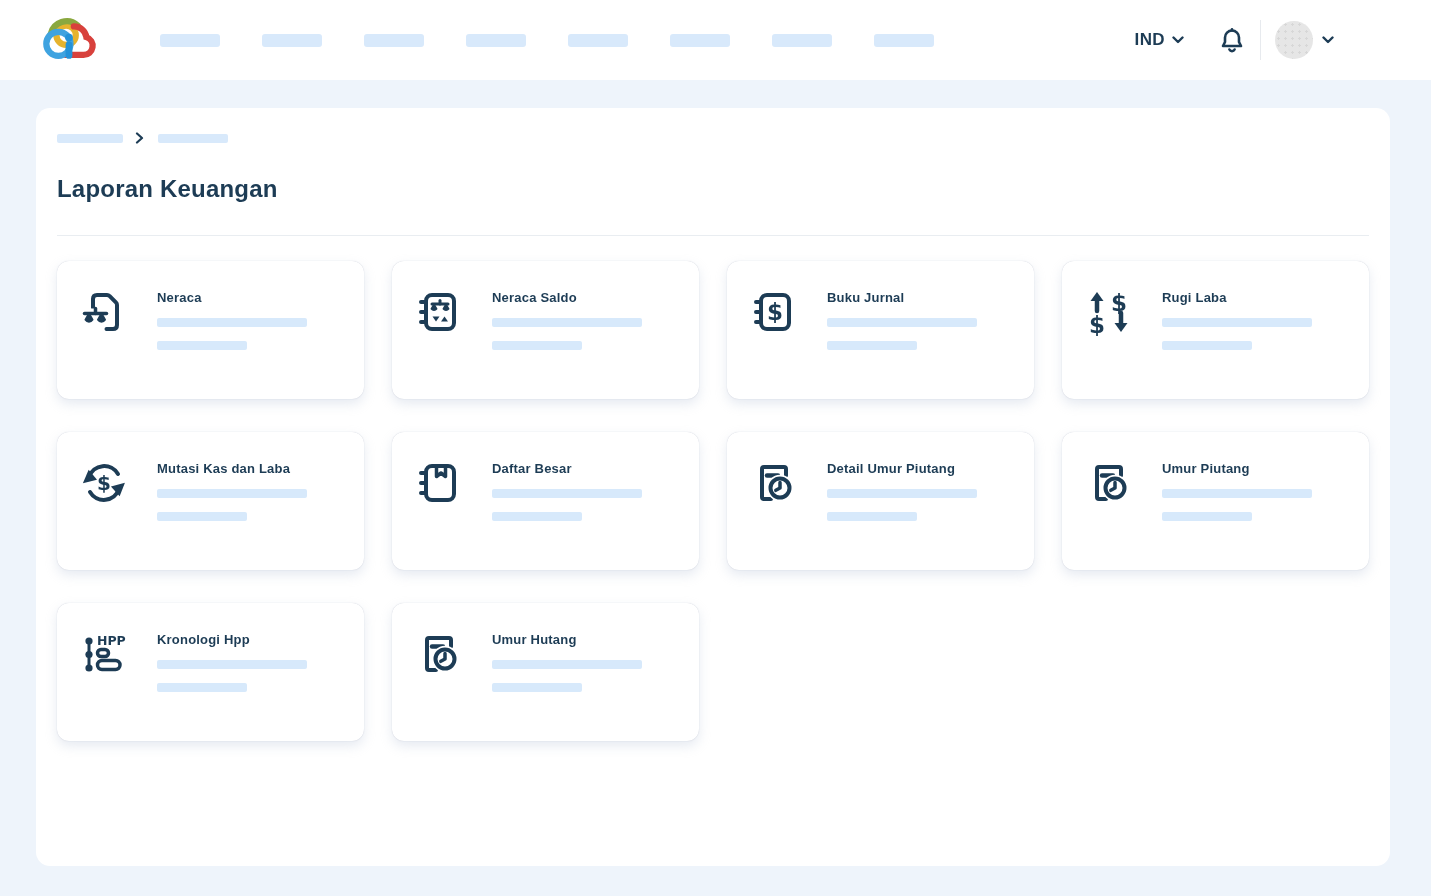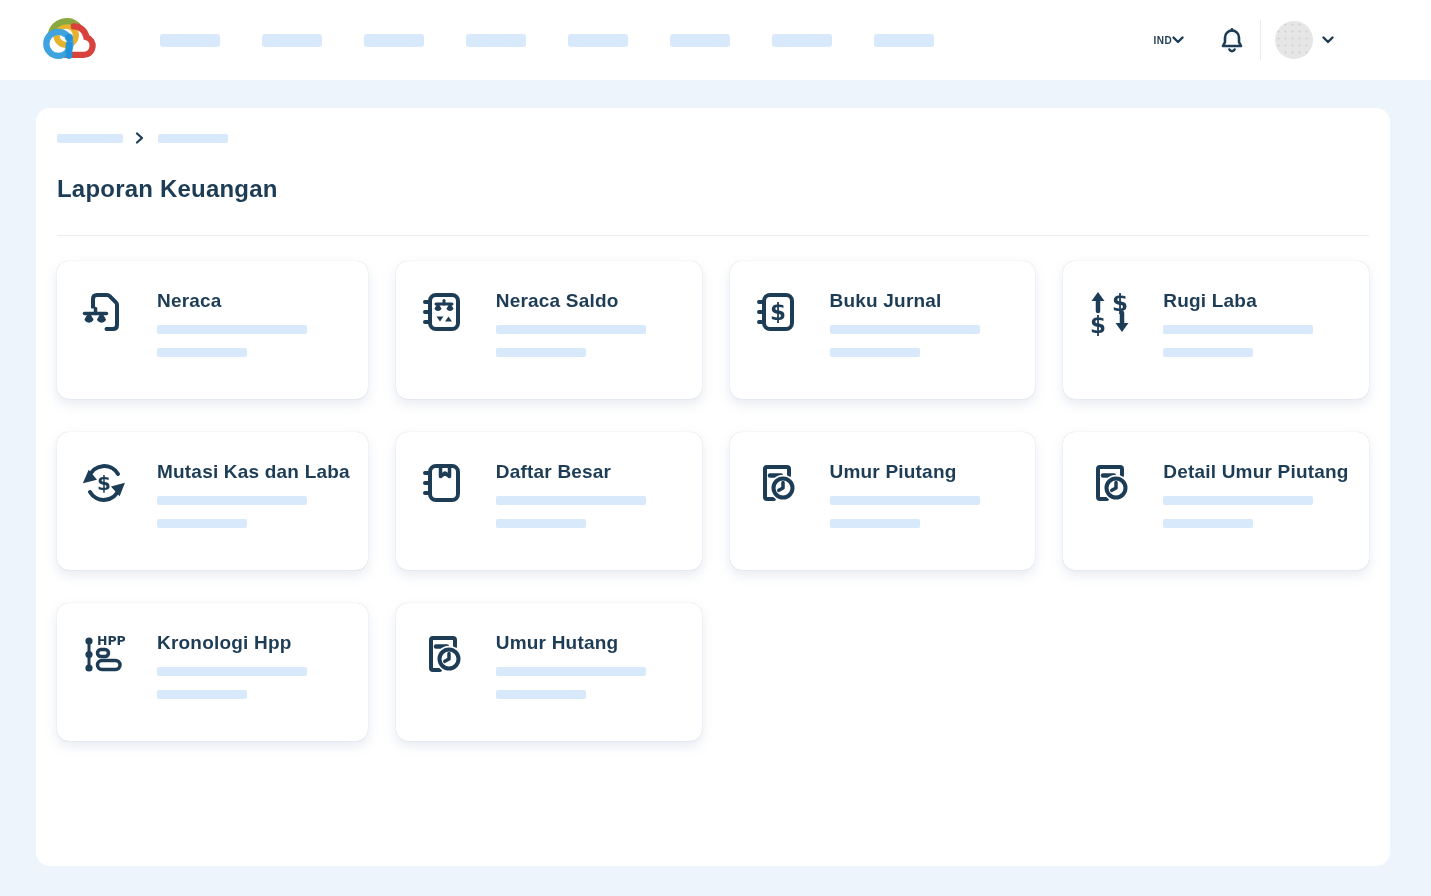--- a/index.html
+++ b/index.html
@@ -16,22 +16,22 @@
     padding:0 97px 0 40px;box-sizing:border-box;
   }
   .logo{width:58px;height:56px;flex:none;cursor:pointer;}
   .main-nav{display:flex;align-items:center;gap:42px;margin-left:62px;}
   .nav-skel{
     width:60px;height:13px;border-radius:3px;background:#d8e9fb;
     display:inline-block;cursor:pointer;
   }
   .header-right{margin-left:auto;display:flex;align-items:center;}
   .lang-select{
-    display:flex;align-items:center;cursor:pointer;
-    color:#1d3c55;font-weight:700;font-size:10px;letter-spacing:.4px;
+    display:flex;align-items:center;gap:7px;cursor:pointer;
+    color:#1d3c55;font-weight:700;font-size:17px;letter-spacing:.4px;
     margin-right:36px;
   }
   .bell-btn{background:none;border:none;padding:0;cursor:pointer;margin-right:16px;display:flex;}
   .v-divider{width:1px;height:40px;background:#e7eaee;margin-right:14px;}
   .user-menu{display:flex;align-items:center;gap:9px;cursor:pointer;}
   .avatar{
     width:38px;height:38px;border-radius:50%;
     background-color:#e6e6e6;
     background-image:radial-gradient(#d7d7d7 1px,transparent 1.2px);
     background-size:7px 7px;
@@ -59,21 +59,21 @@
   }
   .card{
     height:138px;box-sizing:border-box;background:#ffffff;border-radius:12px;
     box-shadow:0 0 1px rgba(130,140,165,.45),0 5px 12px rgba(172,184,208,.30);
     display:flex;align-items:flex-start;
     padding:27px 18px 0 23px;gap:29px;cursor:pointer;
   }
   .card-icon{width:48px;height:48px;flex:none;display:flex;}
   .card-body{flex:1;min-width:0;}
   .card-title{
-    font-size:19px;font-weight:600;color:#1d3c55;letter-spacing:.2px;
+    font-size:13px;font-weight:600;color:#1d3c55;letter-spacing:.2px;
     margin:2px 0 13px 0;white-space:nowrap;
   }
   .skel-line{height:9px;border-radius:2px;background:#d7e9fb;}
   .skel-line.l1{width:150px;margin-bottom:14px;}
   .skel-line.l2{width:90px;}
 </style>
 </head>
 <body>
 
 <header class="app-header">
@@ -251,38 +251,38 @@
     <span class="card-icon">
           <svg viewBox="0 0 48 48" width="48" height="48" fill="none" stroke="#1d3c55" stroke-width="4" stroke-linecap="round" stroke-linejoin="round">
     <path d="M21 40h-7q-2 0-2-2V10q0-2 2-2h20q2 0 2 2v6.5"></path>
     <path d="M17 16.5h11" stroke-width="4.5"></path>
     <circle cx="30" cy="29" r="13.2" fill="#fff" stroke="none"></circle>
     <circle cx="30" cy="29" r="9.5"></circle>
     <path d="M30 29v-5.5M30 29l-4.2 2.3" stroke-width="3.5"></path>
   </svg>
         </span>
     <div class="card-body">
-      <div class="card-title">Umur Piutang</div>
+      <div class="card-title">Detail Umur Piutang</div>
       <div class="skel-line l1"></div>
       <div class="skel-line l2"></div>
     </div>
   </div>
 
   <div class="card">
     <span class="card-icon">
           <svg viewBox="0 0 48 48" width="48" height="48" fill="none" stroke="#1d3c55" stroke-width="4" stroke-linecap="round" stroke-linejoin="round">
     <path d="M21 40h-7q-2 0-2-2V10q0-2 2-2h20q2 0 2 2v6.5"></path>
     <path d="M17 16.5h11" stroke-width="4.5"></path>
     <circle cx="30" cy="29" r="13.2" fill="#fff" stroke="none"></circle>
     <circle cx="30" cy="29" r="9.5"></circle>
     <path d="M30 29v-5.5M30 29l-4.2 2.3" stroke-width="3.5"></path>
   </svg>
         </span>
     <div class="card-body">
-      <div class="card-title">Detail Umur Piutang</div>
+      <div class="card-title">Umur Piutang</div>
       <div class="skel-line l1"></div>
       <div class="skel-line l2"></div>
     </div>
   </div>
 
   <div class="card">
     <span class="card-icon">
           <svg viewBox="0 0 48 48" width="48" height="48" fill="none" stroke="#1d3c55" stroke-width="3.5" stroke-linecap="round" stroke-linejoin="round">
     <path d="M9 11v27" stroke-width="3"></path>
     <circle cx="9" cy="11" r="3.6" fill="#1d3c55" stroke="none"></circle>

